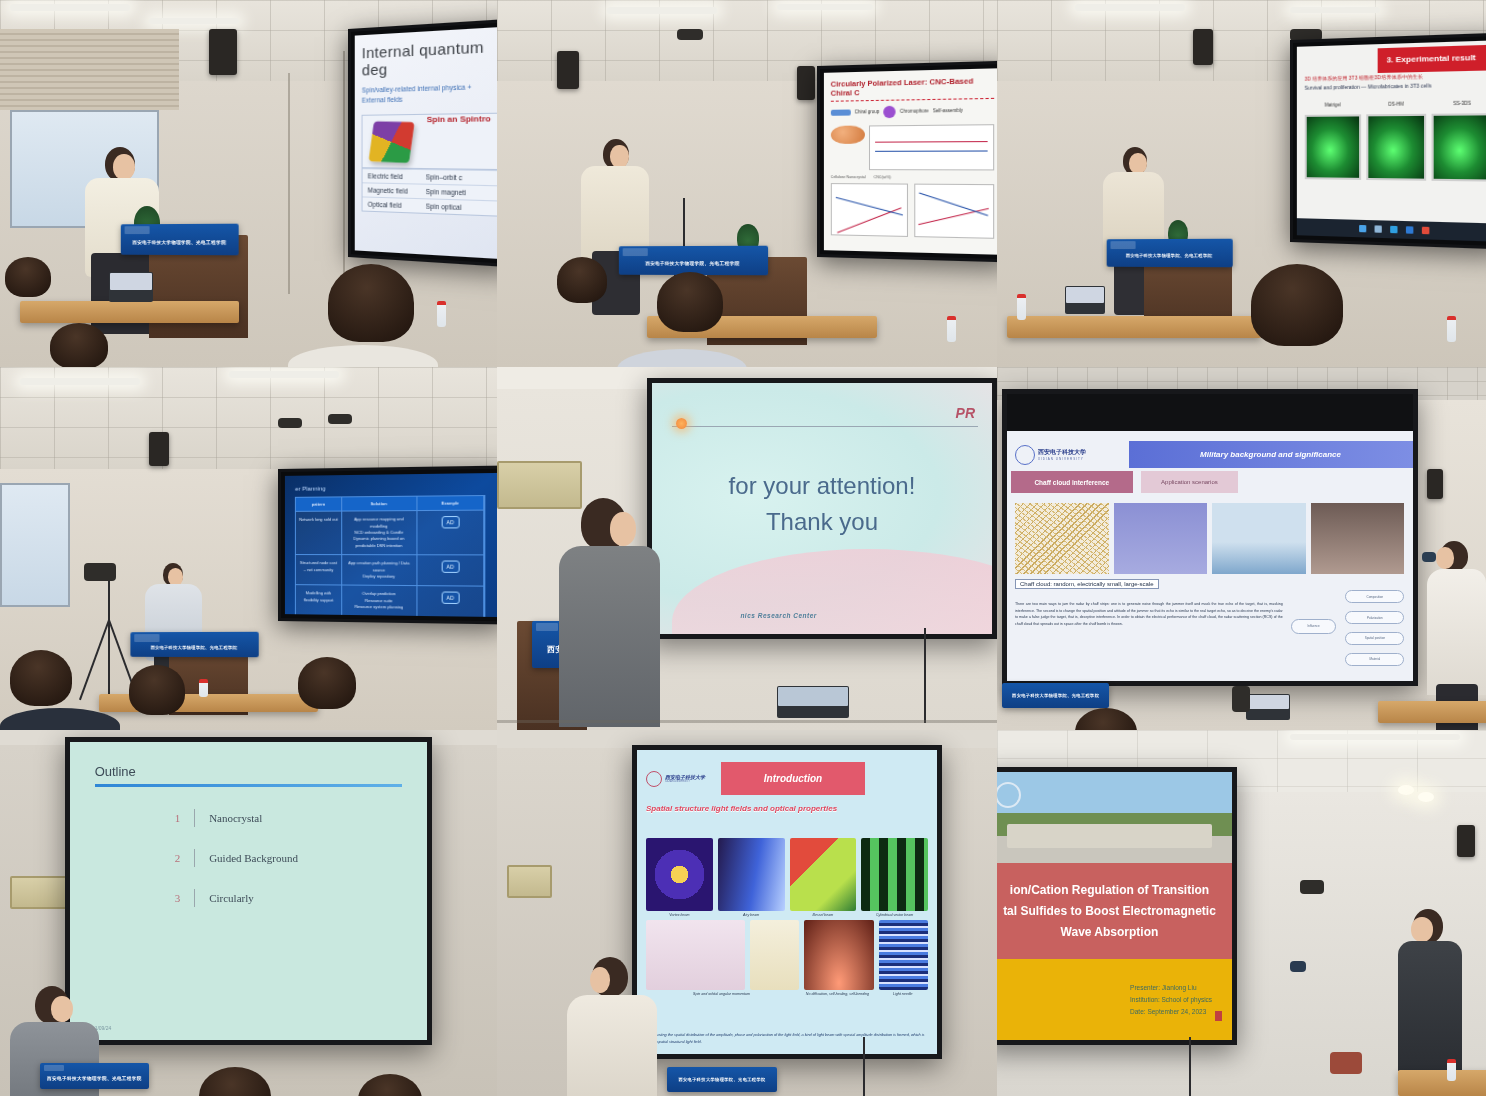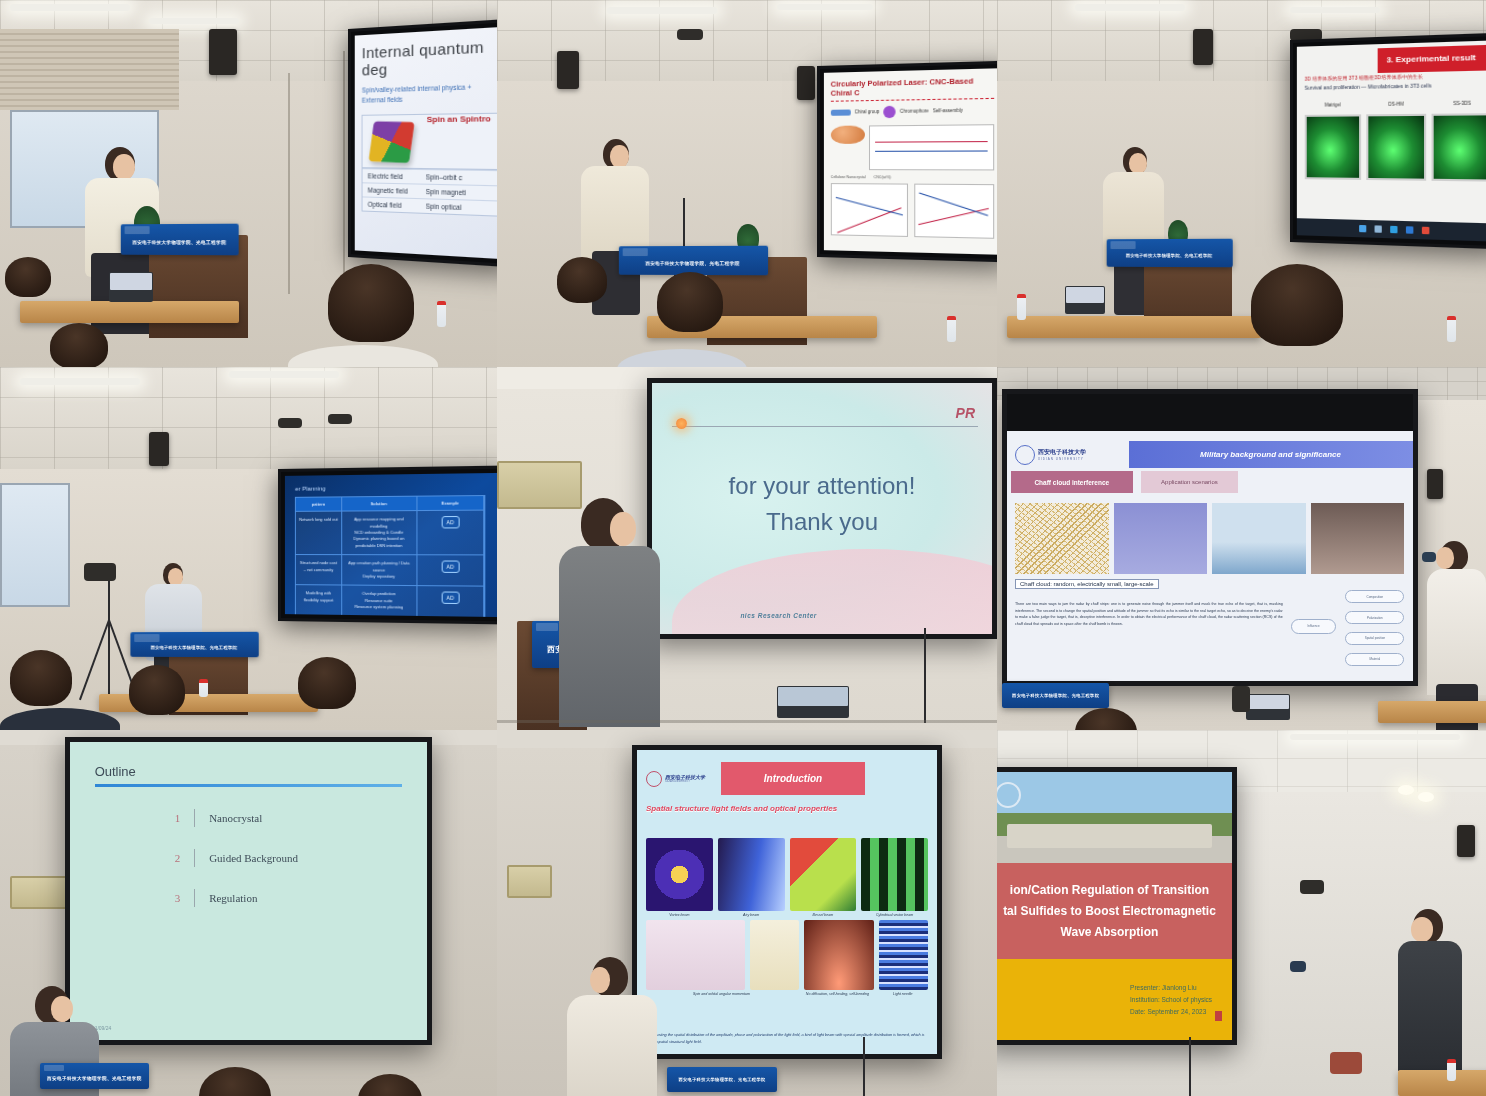--- a/index.html
+++ b/index.html
@@ -606,21 +606,21 @@
             <span class="lb">Nanocrystal</span>
           </div>
           <div class="item">
             <span class="num">2</span>
             <span class="vr"></span>
             <span class="lb">Guided Background</span>
           </div>
           <div class="item">
             <span class="num">3</span>
             <span class="vr"></span>
-            <span class="lb">Regulation</span>
+            <span class="lb">Circularly</span>
           </div>
           <div class="date">1/09/24</div>
         </div>
       </div>
       <div class="person" style="left:2%;top:70%;width:18%;height:32%;">
         <div class="head" style="left:28%;top:0;width:34px;height:38px;"></div>
         <div class="face" style="left:46%;top:10px;width:22px;height:26px;"></div>
         <div class="torso" style="left:0;top:36px;width:100%;height:80%;background:linear-gradient(#8e9399,#6e7379);border-radius:18px 16px 0 0;"></div>
       </div>
       <div class="signboard" style="left:8%;top:91%;width:22%;height:7%;">

